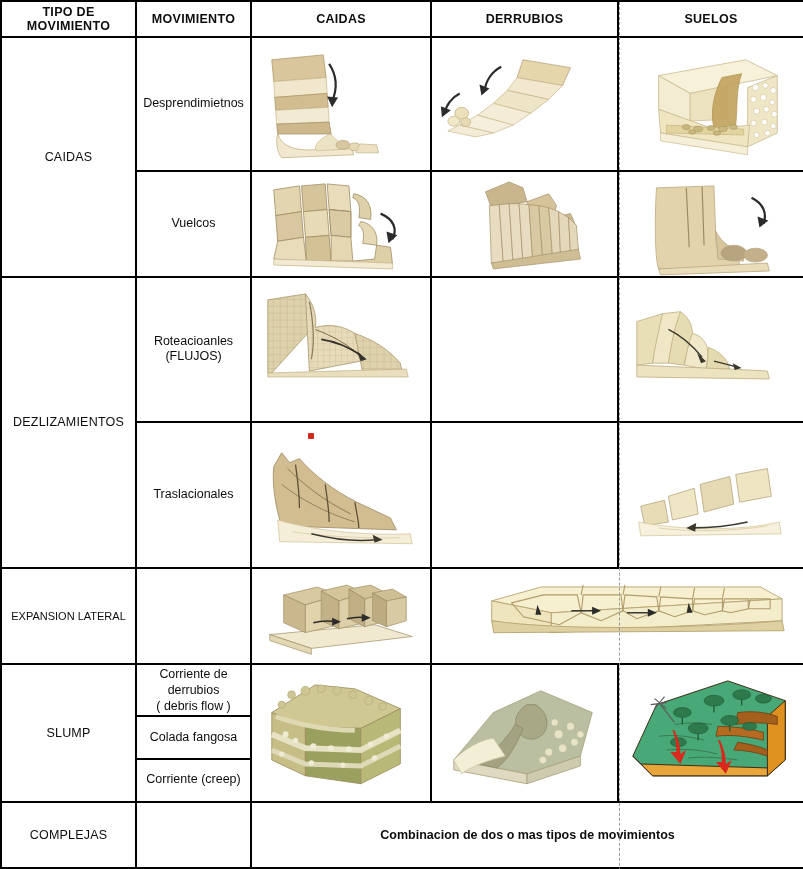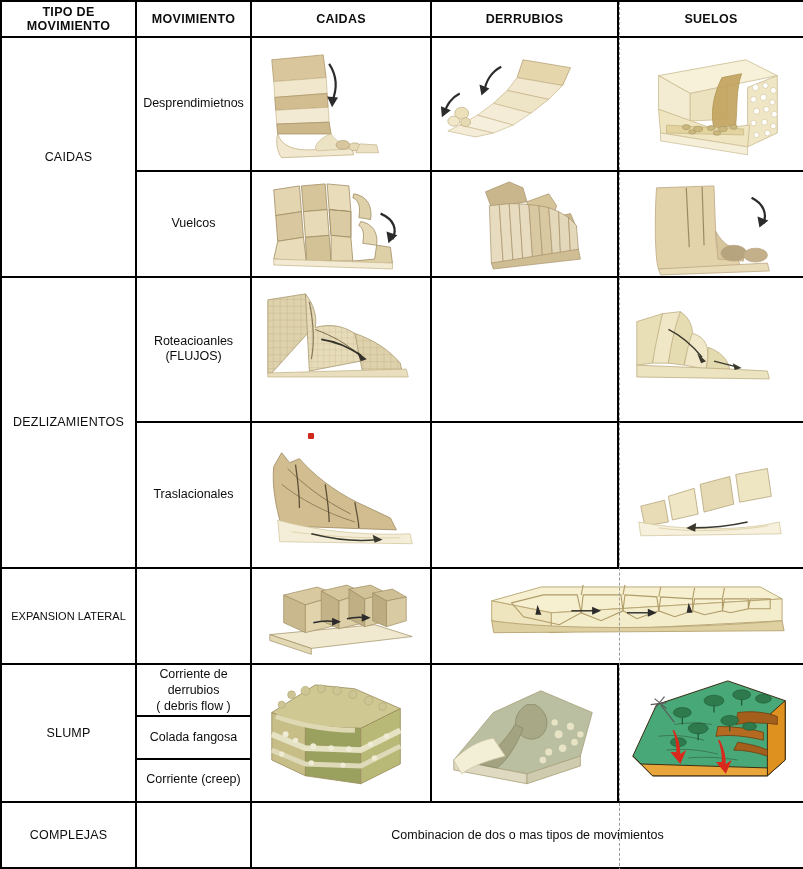--- a/index.html
+++ b/index.html
@@ -59,21 +59,21 @@
     font-size:12.4px;
     line-height:1.3;
   }
   td.pic{
     position:relative;
     background:#fff;
   }
   td.pic svg{display:block;width:100%;height:100%;}
   td.combo{
     font-size:12.5px;
-    font-weight:normal;
+    font-weight:bold;
   }
   
   .dashline{
     position:absolute;
     left:619px;
     width:0;
     border-left:1px dashed #9a9a9a;
     pointer-events:none;
   }
   #dash-a{top:2px;height:1014px;}

